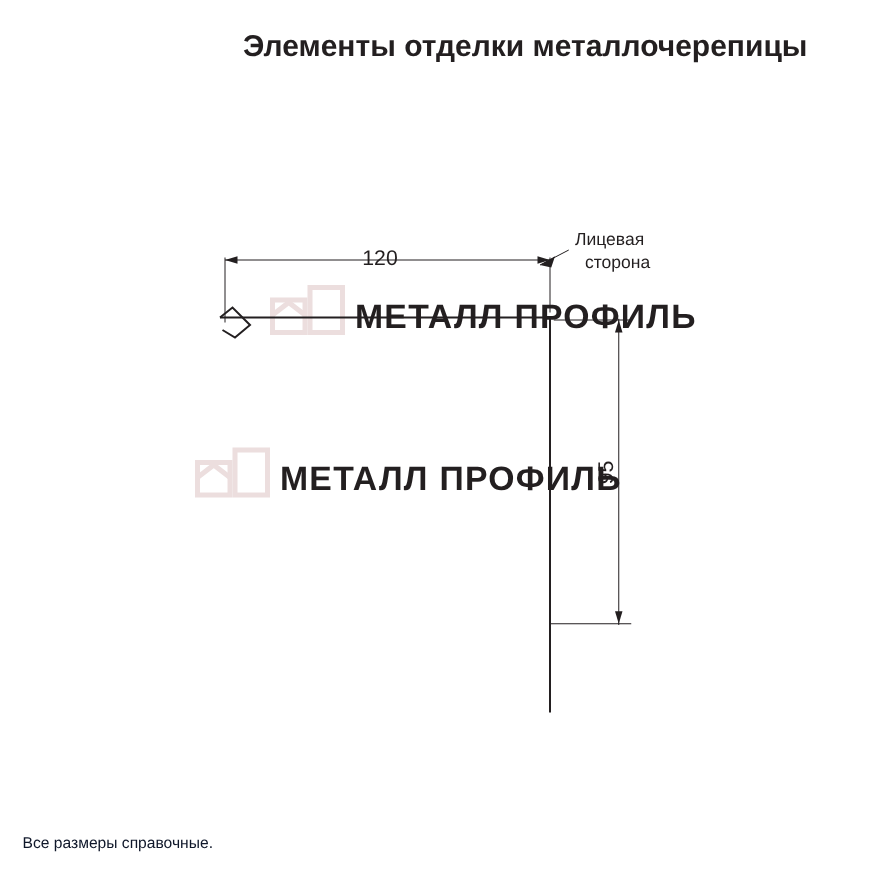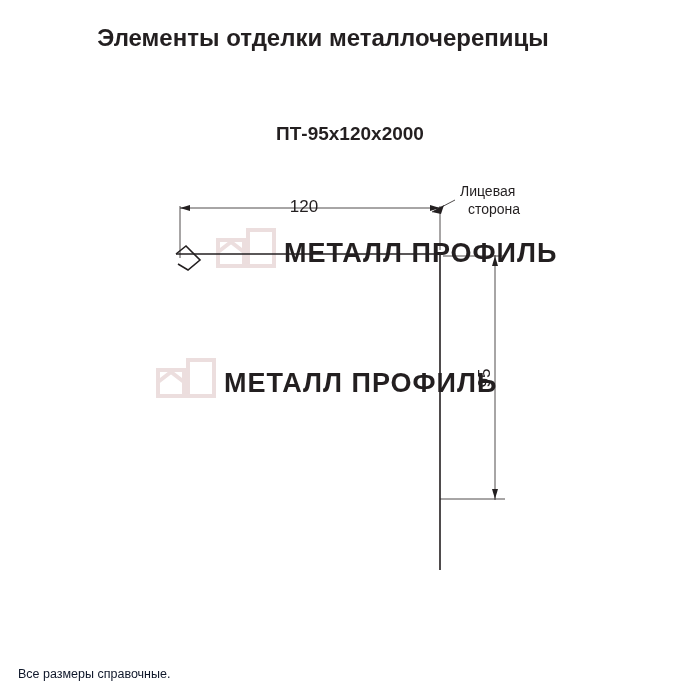--- a/index.html
+++ b/index.html
@@ -19,21 +19,21 @@
     position: absolute;
     left: 0; top: 0;
     width: 700px;
     height: 700px;
   }
   .title-main {
     position: absolute;
     top: 24px;
     left: 0;
     width: 646px;
-    text-align: center;
+    text-align: right;
     font-size: 24px;
     font-weight: bold;
     letter-spacing: 0px;
   }
   .title-sub {
     position: absolute;
     top: 86px;
     left: 0;
     width: 700px;
     text-align: center;
@@ -69,21 +69,20 @@
     font-family: "Liberation Sans", sans-serif;
     fill: #231f20;
   }
 </style>
 </head>
 <body>
 
 <div class="page">
 
   <div class="title-main">Элементы отделки металлочерепицы</div>
-  <div class="title-code">ПТ-95х120х2000</div>
 
   <div class="drawing">
     <svg width="700" height="420" viewBox="0 0 700 420">
 
       <g opacity="1">
         <g transform="translate(218,80)">
           <rect x="0" y="10" width="26" height="26" fill="none" stroke="#ecdede" stroke-width="4"></rect>
           <rect x="30" y="0" width="26" height="36" fill="none" stroke="#ecdede" stroke-width="4"></rect>
           <path d="M0 22 L13 12 L26 22" fill="none" stroke="#ecdede" stroke-width="4"></path>
           <text x="66" y="32" font-size="27" font-weight="bold" fill="#ecdede" letter-spacing="1">МЕТАЛЛ ПРОФИЛЬ</text>

